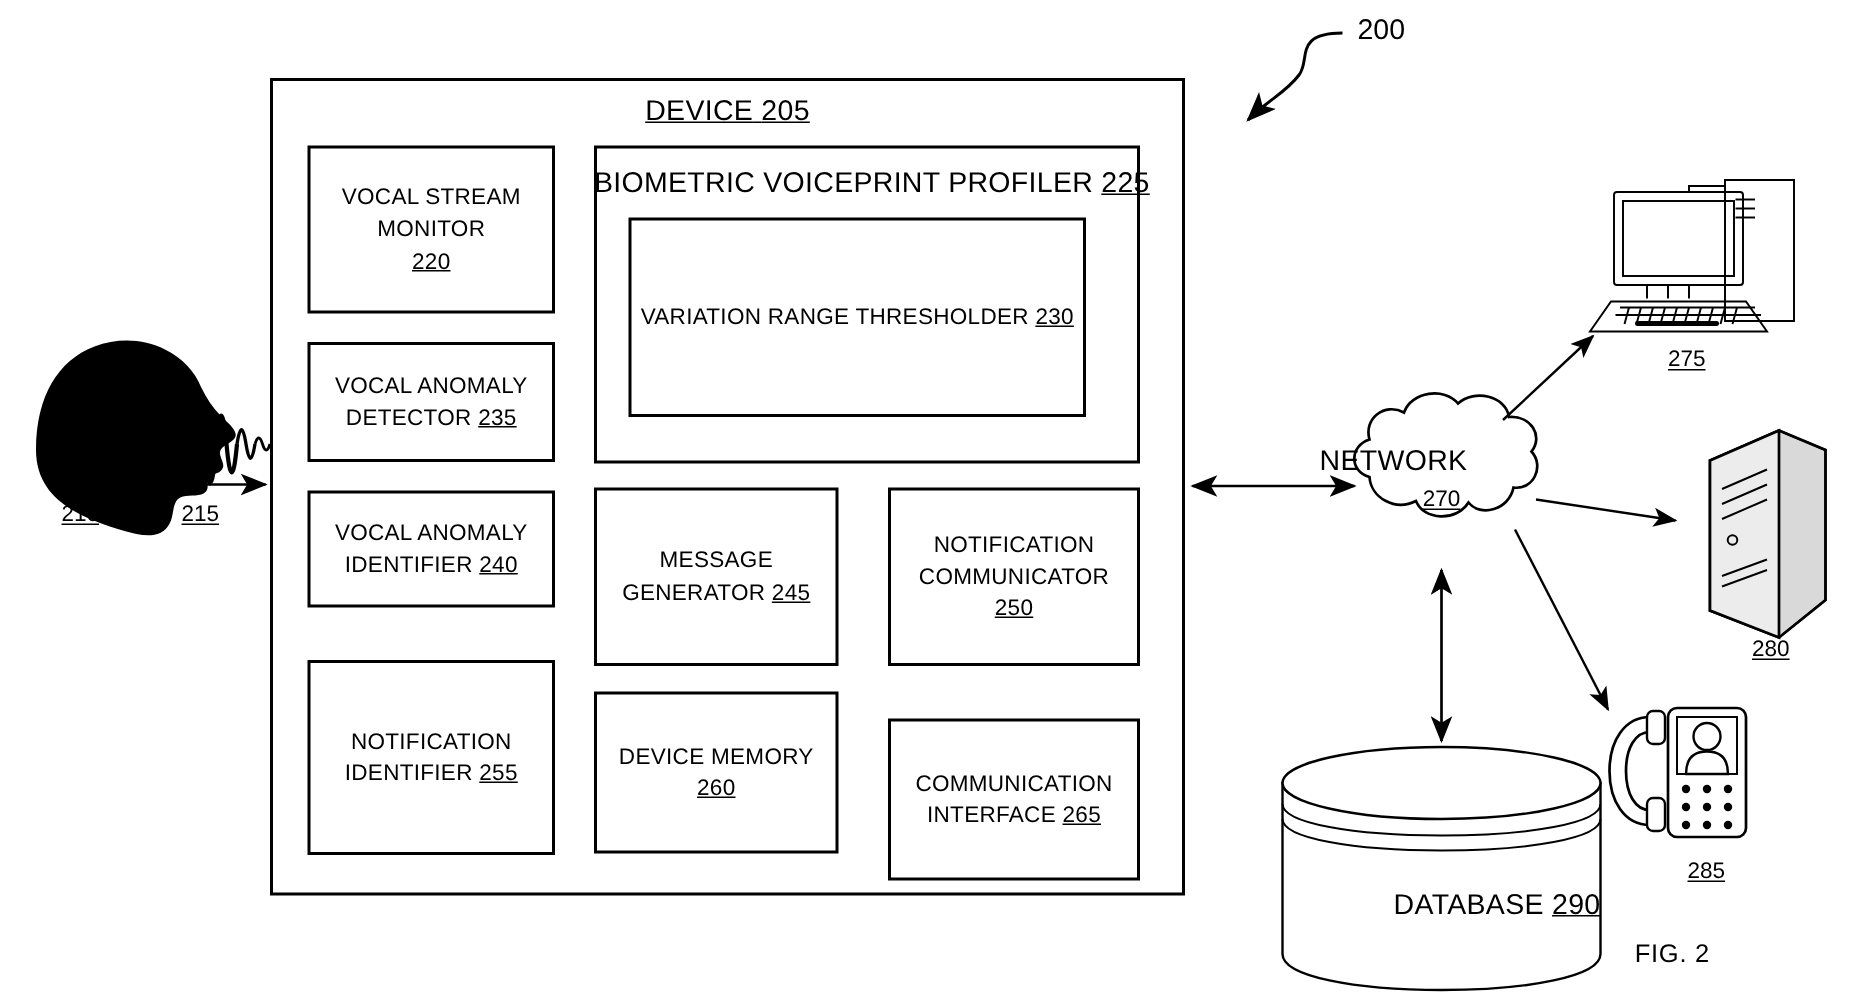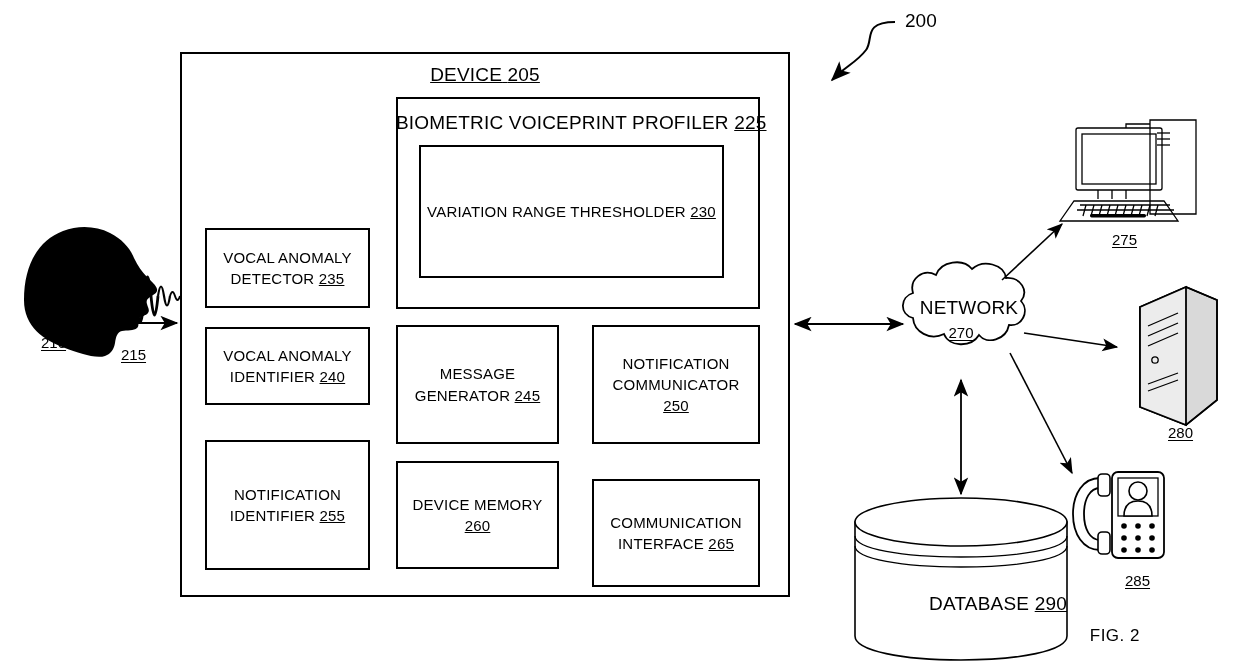--- a/index.html
+++ b/index.html
@@ -263,20 +263,25 @@
     </g>
   </svg>
 
   <div class="box outer" style="left:180px; top:52px; width:610px; height:545px;"></div>
 
   <div class="box-title" style="left:180px; top:64px; width:610px;">
     <span class="u"><span>DEVICE</span>
     <span>205</span></span>
   </div>
 
+  <div class="box" style="left:205px; top:97px; width:165px; height:112px;">
+    <span class="ln">VOCAL STREAM</span>
+    <span class="ln">MONITOR</span>
+    <span class="ln"><u class="num">220</u></span>
+  </div>
 
   <div class="box" style="left:205px; top:228px; width:165px; height:80px;">
     <span class="ln">VOCAL ANOMALY</span>
     <span class="ln"><span>DETECTOR</span>
       <u class="num">235</u></span>
   </div>
 
   <div class="box" style="left:205px; top:327px; width:165px; height:78px;">
     <span class="ln">VOCAL ANOMALY</span>
     <span class="ln"><span>IDENTIFIER</span>
@@ -323,23 +328,23 @@
   <div class="box" style="left:592px; top:479px; width:168px; height:108px;">
     <span class="ln">COMMUNICATION</span>
     <span class="ln"><span>INTERFACE</span>
       <u class="num">265</u></span>
   </div>
 
   <div class="refnum plain" style="left:905px; top:10px; font-size:19px;">200</div>
 
   <div class="refnum" style="left:41px; top:334px;">210</div>
 
-  <div class="refnum" style="left:121px; top:334px;margin-top:12px;">215</div>
-
-  <div class="box-title" style="left:908px; top:297px; width:122px; text-align:center;">
+  <div class="refnum" style="left:121px; top:334px;">215</div>
+
+  <div class="box-title" style="left:868px; top:297px; width:122px; text-align:center;">
     <span>NETWORK</span>
   </div>
   <div class="refnum" style="left:0; top:324px; width:1240px; text-align:center; text-decoration:none;">
     <span style="position:absolute; left:900px; width:122px; text-align:center; text-decoration:underline; text-underline-offset:2px;">270</span>
   </div>
 
   <div class="refnum" style="left:1112px; top:231px;">275</div>
 
   <div class="refnum" style="left:1168px; top:424px;">280</div>
 

